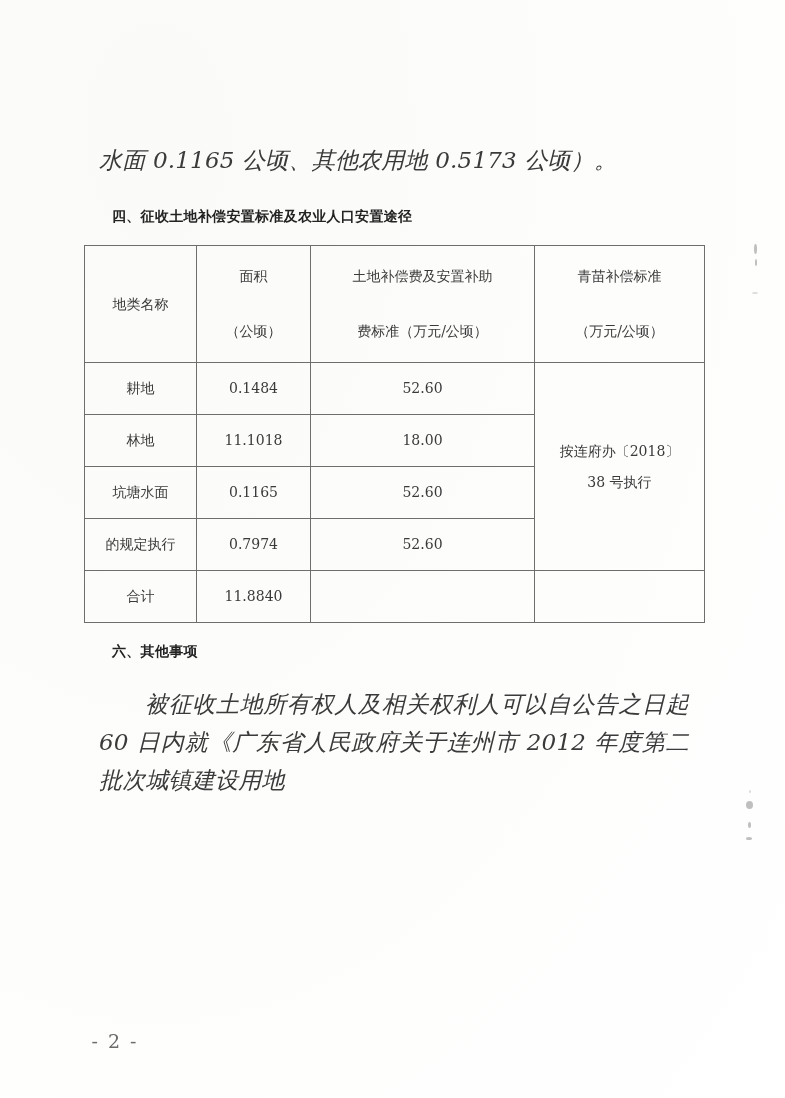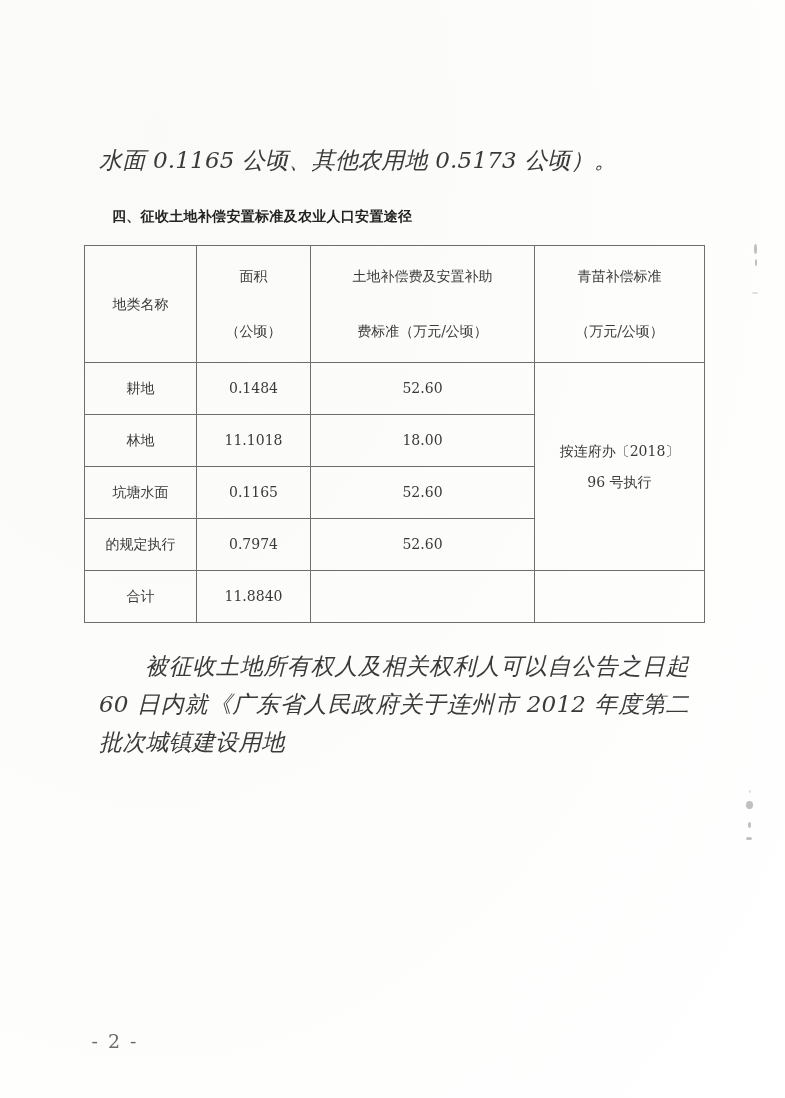--- a/index.html
+++ b/index.html
@@ -176,21 +176,21 @@
           </td>
         </tr>
       </thead>
       <tbody>
         <tr>
           <td>耕地</td>
           <td>0.1484</td>
           <td>52.60</td>
           <td class="merged-note" rowspan="4">
             <div>按连府办〔2018〕</div>
-            <div>96 号执行</div>
+            <div>38 号执行</div>
           </td>
         </tr>
         <tr>
           <td>林地</td>
           <td>11.1018</td>
           <td>18.00</td>
         </tr>
         <tr>
           <td>坑塘水面</td>
           <td>0.1165</td>
@@ -207,20 +207,21 @@
           <td></td>
           <td></td>
         </tr>
       </tbody>
     </table>
 
     <div class="gap-md"></div>
 
 
 
+    <p class="heading">六、其他事项</p>
 
     <p class="para indent">被征收土地所有权人及相关权利人可以自公告之日起 60 日内就《广东省人民政府关于连州市 2012 年度第二批次城镇建设用地</p>
 
   </div>
 
   <div class="page-number">- 2 -</div>
 
   <div class="speck" style="left:754px; top:244px; width:3px; height:10px;"></div>
   <div class="speck" style="left:755px; top:259px; width:2px; height:7px;"></div>
   <div class="speck" style="left:752px; top:292px; width:6px; height:2px; opacity:.28;"></div>

